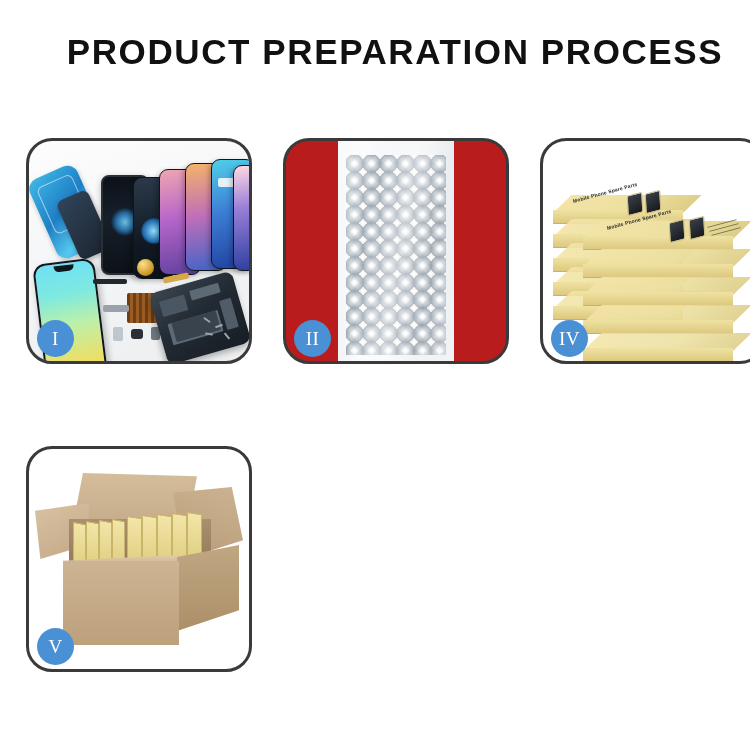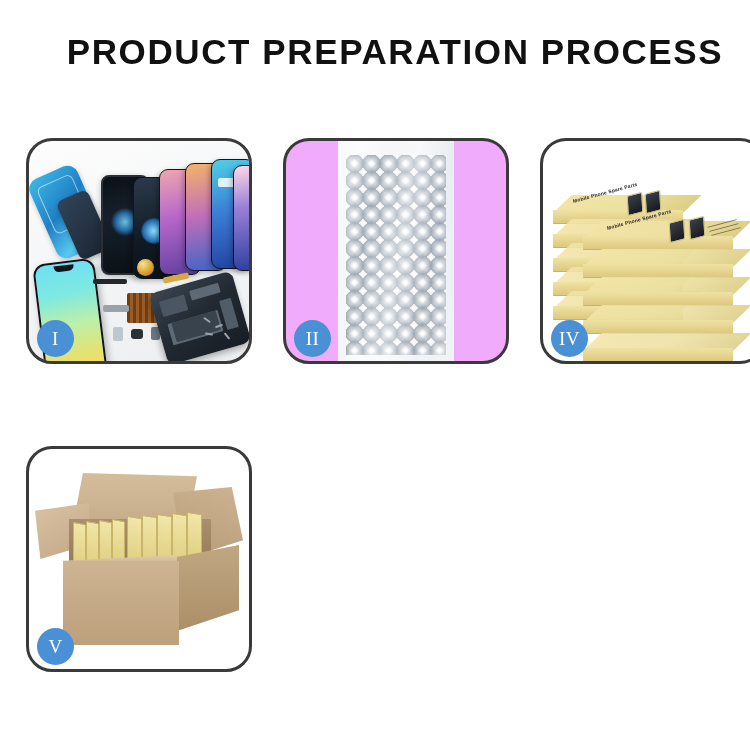--- a/index.html
+++ b/index.html
@@ -134,21 +134,21 @@
   .flex2{position:absolute;left:52px;top:26px;width:30px;height:7px;border-radius:2px;background:#a9b2ba;}
   .flex3{position:absolute;left:-4px;top:34px;width:26px;height:7px;border-radius:2px;background:#9aa3ab;}
   .sp1{position:absolute;left:6px;top:56px;width:10px;height:14px;border-radius:2px;background:#bfc7ce;}
   .sp2{position:absolute;left:24px;top:58px;width:12px;height:10px;border-radius:3px;background:#2b3036;}
   .sp3{position:absolute;left:44px;top:56px;width:9px;height:13px;border-radius:2px;background:#6f7881;}
   .sp4{position:absolute;left:60px;top:54px;width:11px;height:12px;border-radius:2px;background:#4d555d;}
   .screws{position:absolute;right:8px;bottom:18px;width:40px;height:26px;}
   .screws b{position:absolute;width:8px;height:2px;background:#9aa3ab;border-radius:1px;display:block;}
 
   
-  .p2{background:#f0abfc;}
+  .p2{background:#b91c1c;}
   .wrapbag{
     position:absolute;left:50%;top:0;width:116px;height:226px;margin-left:-58px;
     background:linear-gradient(90deg,#f2f4f6,#fafbfc 18%,#eef1f4 82%,#e9edf1);
   }
   .bubbles{
     position:absolute;left:8px;top:14px;right:8px;bottom:12px;
     background-image:
       radial-gradient(circle at 50% 50%, rgba(255,255,255,.95) 10%, rgba(175,188,200,.55) 52%, rgba(120,136,152,.62) 74%, rgba(255,255,255,0) 78%),
       radial-gradient(circle at 50% 50%, rgba(255,255,255,.9) 10%, rgba(175,188,200,.5) 52%, rgba(120,136,152,.58) 74%, rgba(255,255,255,0) 78%);
     background-size:17px 17px,17px 17px;

